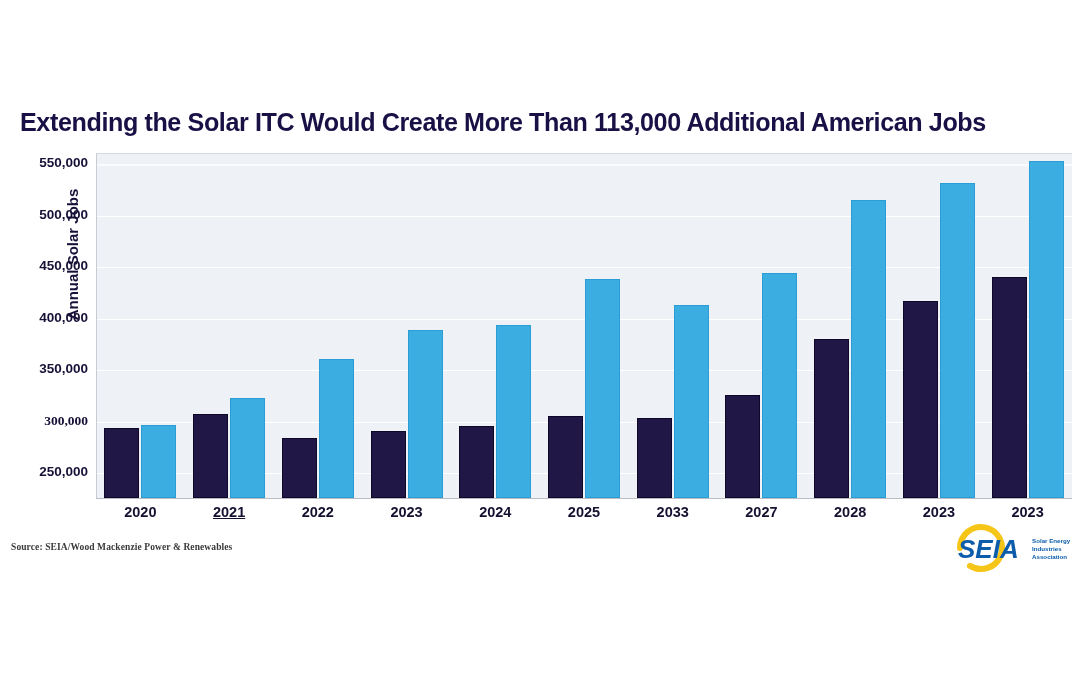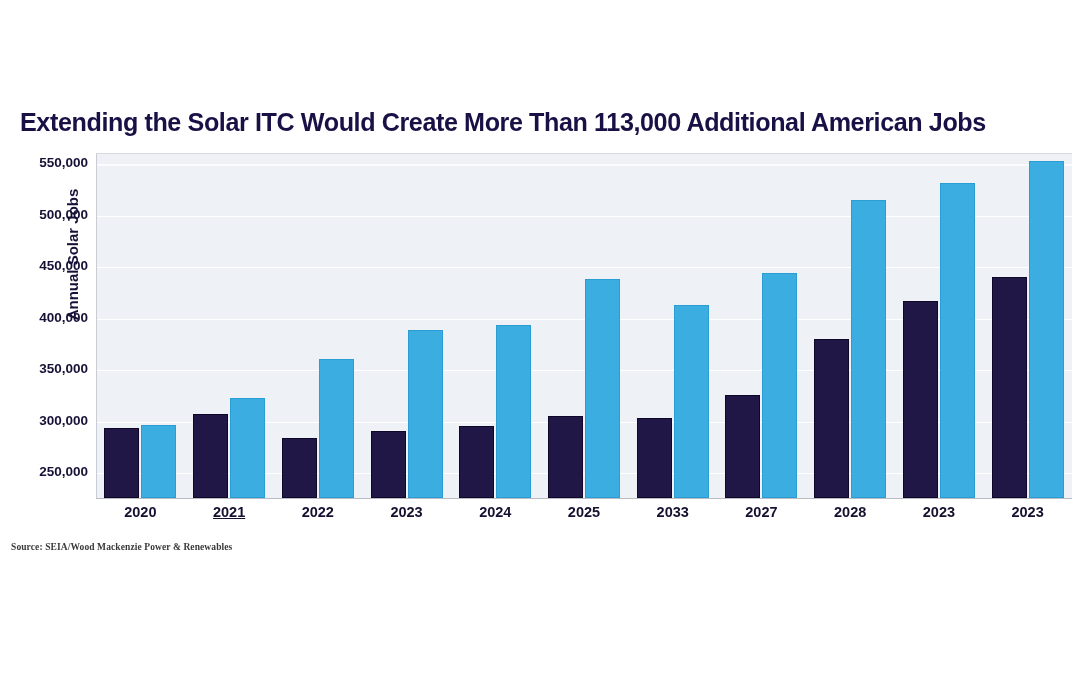--- a/index.html
+++ b/index.html
@@ -144,39 +144,52 @@
   <div id="chart-title">Extending the Solar ITC Would Create More Than 113,000 Additional American Jobs</div>
 
   <div id="ylabel">Annual Solar Jobs</div>
 
   <div id="ytick-holder">
       <div class="ytick-abs" style="top: 155.299px;">550,000</div>
       <div class="ytick-abs" style="top: 206.791px;">500,000</div>
       <div class="ytick-abs" style="top: 258.284px;">450,000</div>
       <div class="ytick-abs" style="top: 309.776px;">400,000</div>
       <div class="ytick-abs" style="top: 361.269px;">350,000</div>
-      <div class="ytick-abs" style="top: 412.761px;">300,000</div>
+      <div class="ytick-abs" style="top: 412.761px; font-family: Liberation Serif, serif;">300,000</div>
       <div class="ytick-abs" style="top: 464.254px;">250,000</div>
     </div>
 
   <div id="plot-area">
       <div class="gridline thick" style="top: 10.2985px;"></div>
       <div class="gridline" style="top: 61.791px;"></div>
       <div class="gridline" style="top: 113.284px;"></div>
       <div class="gridline" style="top: 164.776px;"></div>
       <div class="gridline" style="top: 216.269px;"></div>
       <div class="gridline" style="top: 267.761px;"></div>
       <div class="gridline" style="top: 319.254px;"></div>
     </div>
 
   <div id="baseline"></div>
 
 
   <div id="source">Source: SEIA/Wood Mackenzie Power &amp; Renewables</div>
 
+  <div id="logo">
+    <svg width="136" height="50" viewBox="0 0 136 50" xmlns="http://www.w3.org/2000/svg">
+      <g>
+        <path d="M46 25a21 21 0 1 1 10 17.9" fill="none" stroke="#f5c518" stroke-width="6" stroke-linecap="round" transform="translate(-22,0)"></path>
+      </g>
+      <text x="22" y="35" font-family="Liberation Sans, sans-serif" font-size="26" font-weight="bold" font-style="italic" fill="#0b5cab">SEIA</text>
+      <g font-family="Liberation Sans, sans-serif" font-size="6.2" fill="#0b5cab" font-weight="bold">
+        <text x="96" y="20">Solar Energy</text>
+        <text x="96" y="28">Industries</text>
+        <text x="96" y="36">Association</text>
+      </g>
+    </svg>
+  </div>
 
 <div class="bar basecase" style="position: absolute; left: 104.364px; top: 427.97px; width: 35px; height: 70.0299px;"></div>
     <div class="bar extension" style="position: absolute; left: 141.364px; top: 424.881px; width: 35px; height: 73.1194px;"></div>
     <div class="xtick" style="left: 96px; width: 88.7273px;">2020</div>
     <div class="bar basecase" style="position: absolute; left: 193.091px; top: 413.552px; width: 35px; height: 84.4478px;"></div>
     <div class="bar extension" style="position: absolute; left: 230.091px; top: 398.104px; width: 35px; height: 99.8955px;"></div>
     <div class="xtick" style="left: 184.727px; width: 88.7273px; text-decoration: underline;">2021</div>
     <div class="bar basecase" style="position: absolute; left: 281.818px; top: 438.269px; width: 35px; height: 59.7313px;"></div>
     <div class="bar extension" style="position: absolute; left: 318.818px; top: 358.97px; width: 35px; height: 139.03px;"></div>
     <div class="xtick" style="left: 273.455px; width: 88.7273px;">2022</div>

